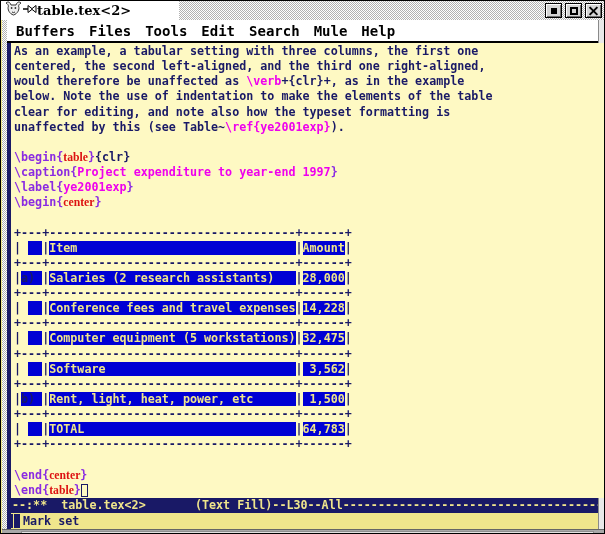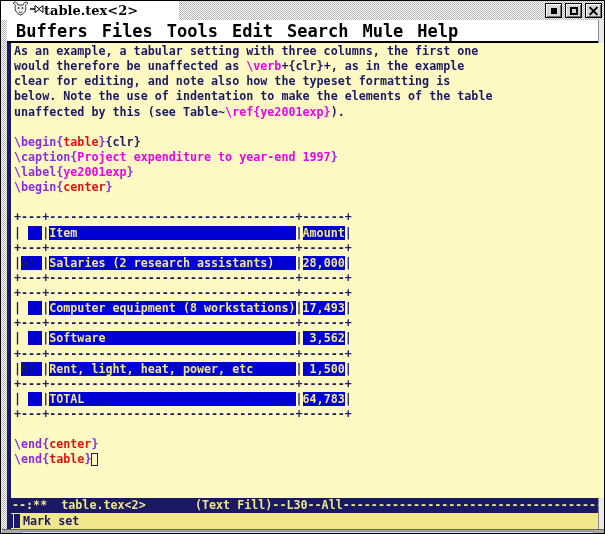--- a/index.html
+++ b/index.html
@@ -1,47 +1,47 @@
 <!DOCTYPE html>
 <html><head>
 <meta charset="utf-8">
 <style>
   html,body{margin:0;padding:0;background:#888;}
   .frame{position:relative;width:605px;height:534px;background:#f0e68c;border:1px solid #000;box-sizing:border-box;overflow:hidden;font-family:"DejaVu Sans Mono",monospace;}
   .stipple{background-image:conic-gradient(#fff 25%,#b2b2b2 0 50%,#fff 0 75%,#b2b2b2 0);background-size:2px 2px;}
 
   
   .titlebar{position:absolute;left:0;top:0;width:603px;height:19px;}
-  .title-panel{position:absolute;left:0;top:0;height:19px;width:178px;background:#fff;display:flex;align-items:center;gap:0;padding-left:10px;box-sizing:border-box;}
+  .title-panel{position:absolute;left:0;top:0;height:19px;width:178px;background:#fff;display:flex;align-items:center;gap:0;padding-left:3px;box-sizing:border-box;}
   .title-text{font-family:"DejaVu Serif",serif;font-weight:bold;font-size:13px;color:#000;white-space:nowrap;}
   .win-buttons{position:absolute;right:2px;top:2px;display:flex;gap:3px;}
   .wbtn{width:17px;height:15px;background:#d6d6d6;border:1px solid #000;box-shadow:inset 1px 1px 0 #fff,inset -1px -1px 0 #707070;display:flex;align-items:center;justify-content:center;box-sizing:border-box;cursor:pointer;}
   .glyph-min{width:6px;height:6px;background:#000;}
   .glyph-max{width:8px;height:8px;border:2px solid #000;box-sizing:border-box;}
   .glyph-close{position:relative;width:9px;height:9px;}
   .glyph-close::before,.glyph-close::after{content:"";position:absolute;left:-1px;top:3.5px;width:11px;height:2px;background:#000;}
   .glyph-close::before{transform:rotate(45deg);}
   .glyph-close::after{transform:rotate(-45deg);}
 
   
   .menubar{position:absolute;left:6px;top:19px;width:591px;height:21px;background:#fff;display:flex;align-items:center;gap:14px;padding-left:9px;box-sizing:border-box;}
-  .menu-item{font-weight:bold;font-size:17px;color:#000;cursor:pointer;white-space:nowrap;}
+  .menu-item{font-weight:bold;font-size:14px;color:#000;cursor:pointer;white-space:nowrap;}
   .separator{position:absolute;left:6px;top:40px;width:591px;height:2px;background:#000;}
 
   
   .left-strip{position:absolute;left:1px;top:19px;width:5px;height:509px;}
   .right-strip{position:absolute;left:597px;top:19px;width:7px;height:509px;background:#e9e9e9;border-left:1px solid #8a8a8a;box-sizing:border-box;}
 
   
   .navy-strip{position:absolute;left:6px;top:42px;width:4px;height:486px;background:#191966;}
   .editor{position:absolute;left:10px;top:42px;width:601px;height:455px;background:#fef9c3;padding:1px 10px 0 3px;box-sizing:border-box;overflow:hidden;cursor:text;}
   .line{white-space:pre;height:15.13px;line-height:15.13px;font-size:11.7px;font-weight:bold;color:#191966;}
   .s-d{color:#191966;}
   .s-kw{color:#8a2be2;}
-  .s-env{color:#dd1111;}
+  .s-env{color:#dd1111;font-family:Liberation Serif, serif;}
   .s-str{color:#ee00ee;}
   .s-cell{color:#f0e68c;background:#0000d4;}
   .s-celld{color:#191966;background:#0000d4;}
   .s-cursor{display:inline-block;width:7px;height:13px;border:1px solid #191966;box-sizing:border-box;vertical-align:top;margin-top:1px;}
 
   
   .modeline{position:absolute;left:6px;top:497px;width:591px;height:15px;background:#191966;color:#f0e68c;font-size:11.7px;font-weight:bold;line-height:15px;white-space:pre;overflow:hidden;padding-left:5px;box-sizing:border-box;}
 
   
   .minibuffer{position:absolute;left:10px;top:512px;width:587px;height:16px;display:flex;align-items:center;font-size:11.7px;font-weight:bold;color:#191966;cursor:text;}
@@ -99,37 +99,39 @@
       <span class="menu-item">Search</span>
       <span class="menu-item">Mule</span>
       <span class="menu-item">Help</span>
     </div>
   <div class="separator"></div>
 
   <div class="navy-strip"></div>
 
   <div class="editor">
       <div class="line"><span class="s-d">As an example, a tabular setting with three columns, the first one</span></div>
+      <div class="line"><span class="s-d">centered, the second left-aligned, and the third one right-aligned,</span></div>
       <div class="line"><span class="s-d">would therefore be unaffected as </span><span class="s-str">\verb</span><span class="s-d">+{clr}+, as in the example</span></div>
+      <div class="line"><span class="s-d">below. Note the use of indentation to make the elements of the table</span></div>
       <div class="line"><span class="s-d">clear for editing, and note also how the typeset formatting is</span></div>
-      <div class="line"><span class="s-d">below. Note the use of indentation to make the elements of the table</span></div>
       <div class="line"><span class="s-d">unaffected by this (see Table~</span><span class="s-str">\ref{ye2001exp}</span><span class="s-d">).</span></div>
       <div class="line">&nbsp;</div>
       <div class="line"><span class="s-kw">\begin{</span><span class="s-env">table</span><span class="s-kw">}</span><span class="s-d">{clr}</span></div>
       <div class="line"><span class="s-kw">\caption{</span><span class="s-str">Project expenditure to year-end 1997</span><span class="s-kw">}</span></div>
       <div class="line"><span class="s-kw">\label{</span><span class="s-str">ye2001exp</span><span class="s-kw">}</span></div>
       <div class="line"><span class="s-kw">\begin{</span><span class="s-env">center</span><span class="s-kw">}</span></div>
       <div class="line">&nbsp;</div>
       <div class="line"><span class="s-d">+---+-----------------------------------+------+</span></div>
       <div class="line"><span class="s-d">|</span><span class="s-d"> </span><span class="s-cell">  </span><span class="s-d">|</span><span class="s-cell">Item                               </span><span class="s-d">|</span><span class="s-cell">Amount</span><span class="s-d">|</span></div>
       <div class="line"><span class="s-d">+---+-----------------------------------+------+</span></div>
       <div class="line"><span class="s-d">|</span><span class="s-celld">a)</span><span class="s-cell"> </span><span class="s-d">|</span><span class="s-cell">Salaries (2 research assistants)   </span><span class="s-d">|</span><span class="s-cell">28,000</span><span class="s-d">|</span></div>
       <div class="line"><span class="s-d">+---+-----------------------------------+------+</span></div>
+      <div class="line"><span class="s-d">|</span><span class="s-d"> </span><span class="s-cell">  </span><span class="s-d">|</span><span class="s-cell">Conference fees and travel expenses</span><span class="s-d">|</span><span class="s-cell">14,228</span><span class="s-d">|</span></div>
       <div class="line"><span class="s-d">+---+-----------------------------------+------+</span></div>
-      <div class="line"><span class="s-d">|</span><span class="s-d"> </span><span class="s-cell">  </span><span class="s-d">|</span><span class="s-cell">Computer equipment (8 workstations)</span><span class="s-d">|</span><span class="s-cell">17,493</span><span class="s-d">|</span></div>
+      <div class="line"><span class="s-d">|</span><span class="s-d"> </span><span class="s-cell">  </span><span class="s-d">|</span><span class="s-cell">Computer equipment (5 workstations)</span><span class="s-d">|</span><span class="s-cell">32,475</span><span class="s-d">|</span></div>
       <div class="line"><span class="s-d">+---+-----------------------------------+------+</span></div>
       <div class="line"><span class="s-d">|</span><span class="s-d"> </span><span class="s-cell">  </span><span class="s-d">|</span><span class="s-cell">Software                           </span><span class="s-d">|</span><span class="s-cell"> 3,562</span><span class="s-d">|</span></div>
       <div class="line"><span class="s-d">+---+-----------------------------------+------+</span></div>
       <div class="line"><span class="s-d">|</span><span class="s-celld">b)</span><span class="s-cell"> </span><span class="s-d">|</span><span class="s-cell">Rent, light, heat, power, etc      </span><span class="s-d">|</span><span class="s-cell"> 1,500</span><span class="s-d">|</span></div>
       <div class="line"><span class="s-d">+---+-----------------------------------+------+</span></div>
       <div class="line"><span class="s-d">|</span><span class="s-d"> </span><span class="s-cell">  </span><span class="s-d">|</span><span class="s-cell">TOTAL                              </span><span class="s-d">|</span><span class="s-cell">64,783</span><span class="s-d">|</span></div>
       <div class="line"><span class="s-d">+---+-----------------------------------+------+</span></div>
       <div class="line">&nbsp;</div>
       <div class="line"><span class="s-kw">\end{</span><span class="s-env">center</span><span class="s-kw">}</span></div>
       <div class="line"><span class="s-kw">\end{</span><span class="s-env">table</span><span class="s-kw">}</span><span class="s-cursor"></span></div>

